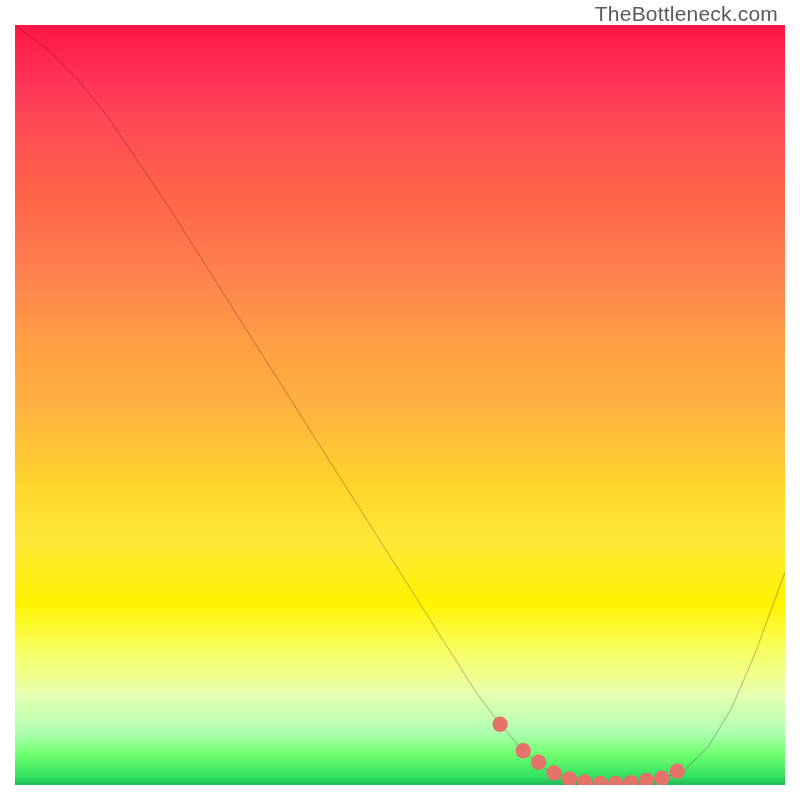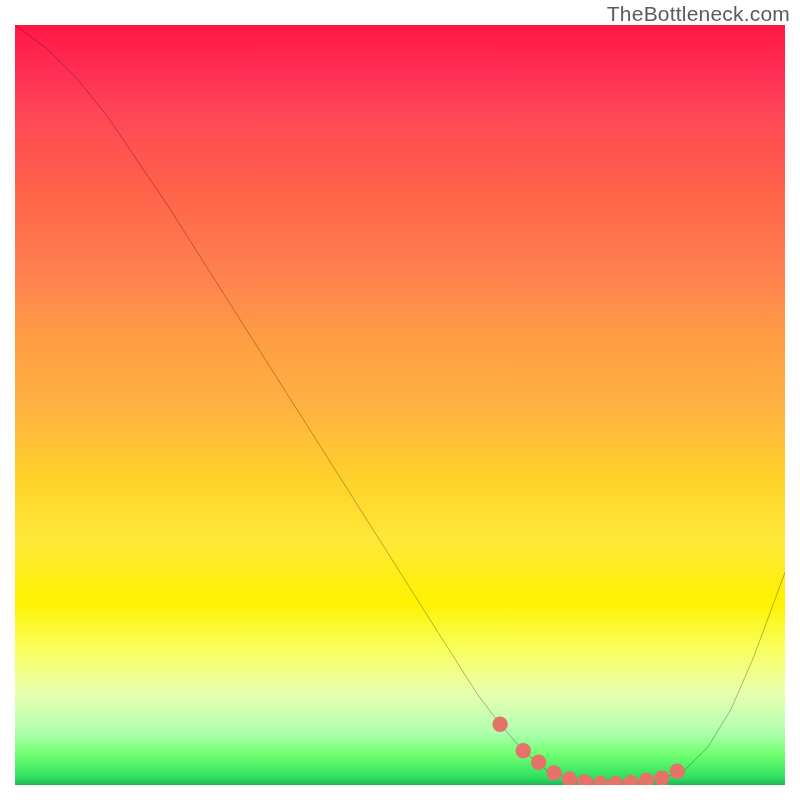--- a/index.html
+++ b/index.html
@@ -53,21 +53,21 @@
     position: absolute;
     left: 0;
     top: 0;
     width: 100%;
     height: 100%;
     pointer-events: none;
   }
   .attribution {
     position: absolute;
     top: 2px;
-    right: 10px;
+    right: 22px;
     font-family: Arial, Helvetica, sans-serif;
     font-size: 21px;
     font-weight: 500;
     color: #5a5a5a;
     letter-spacing: 0.2px;
   }
 </style>
 </head>
 <body>
 

